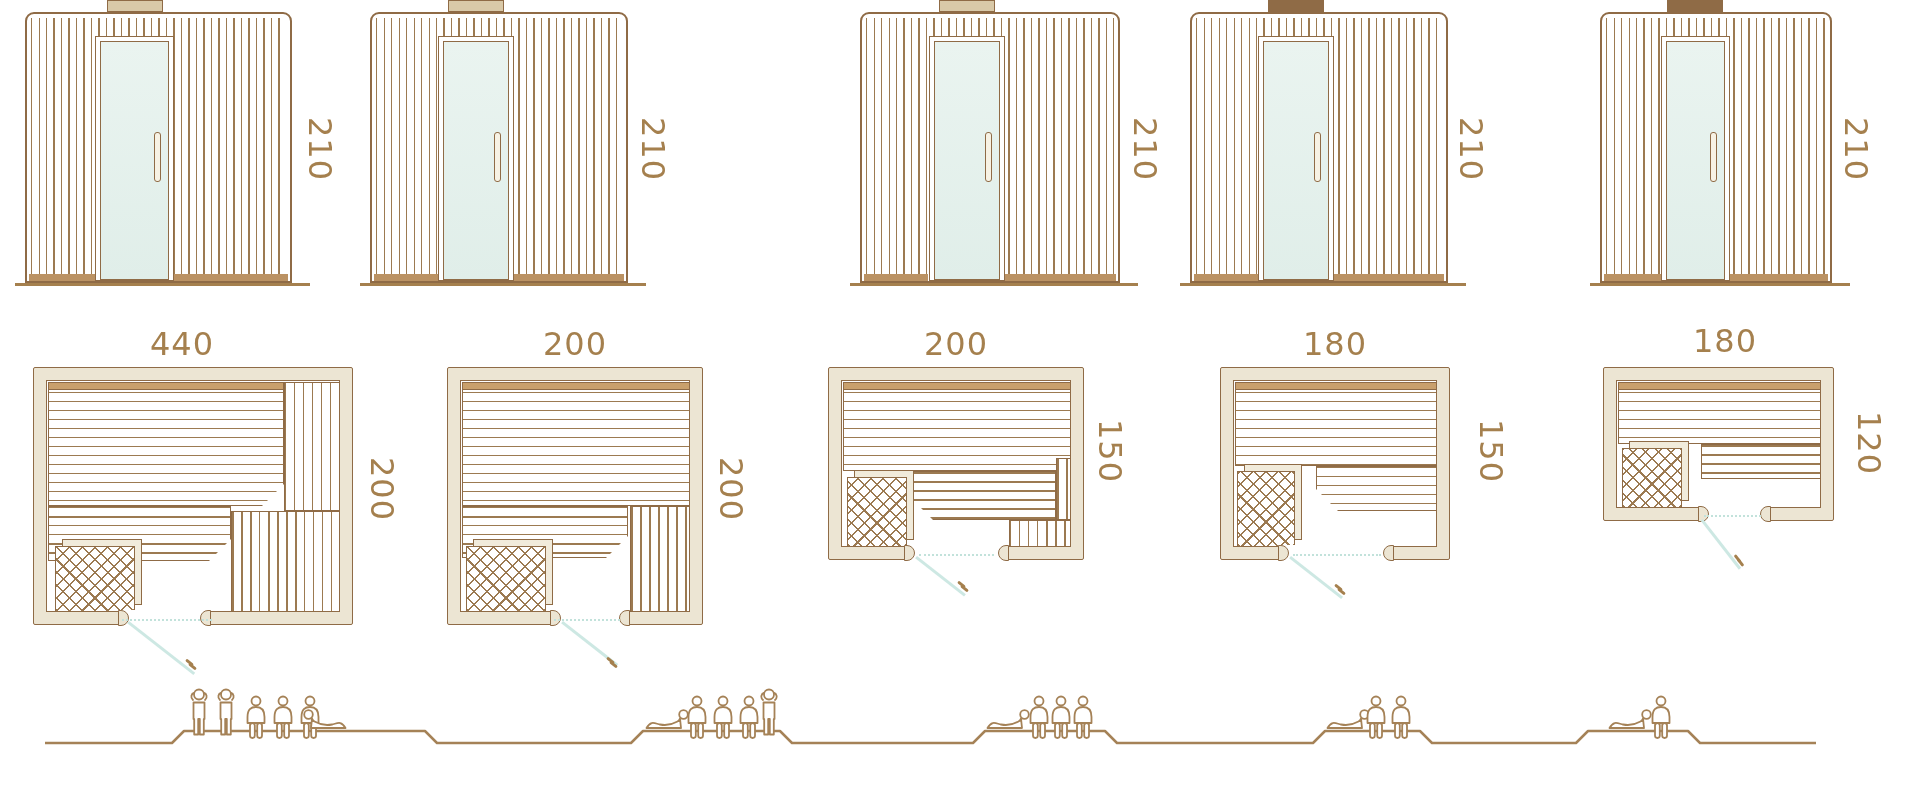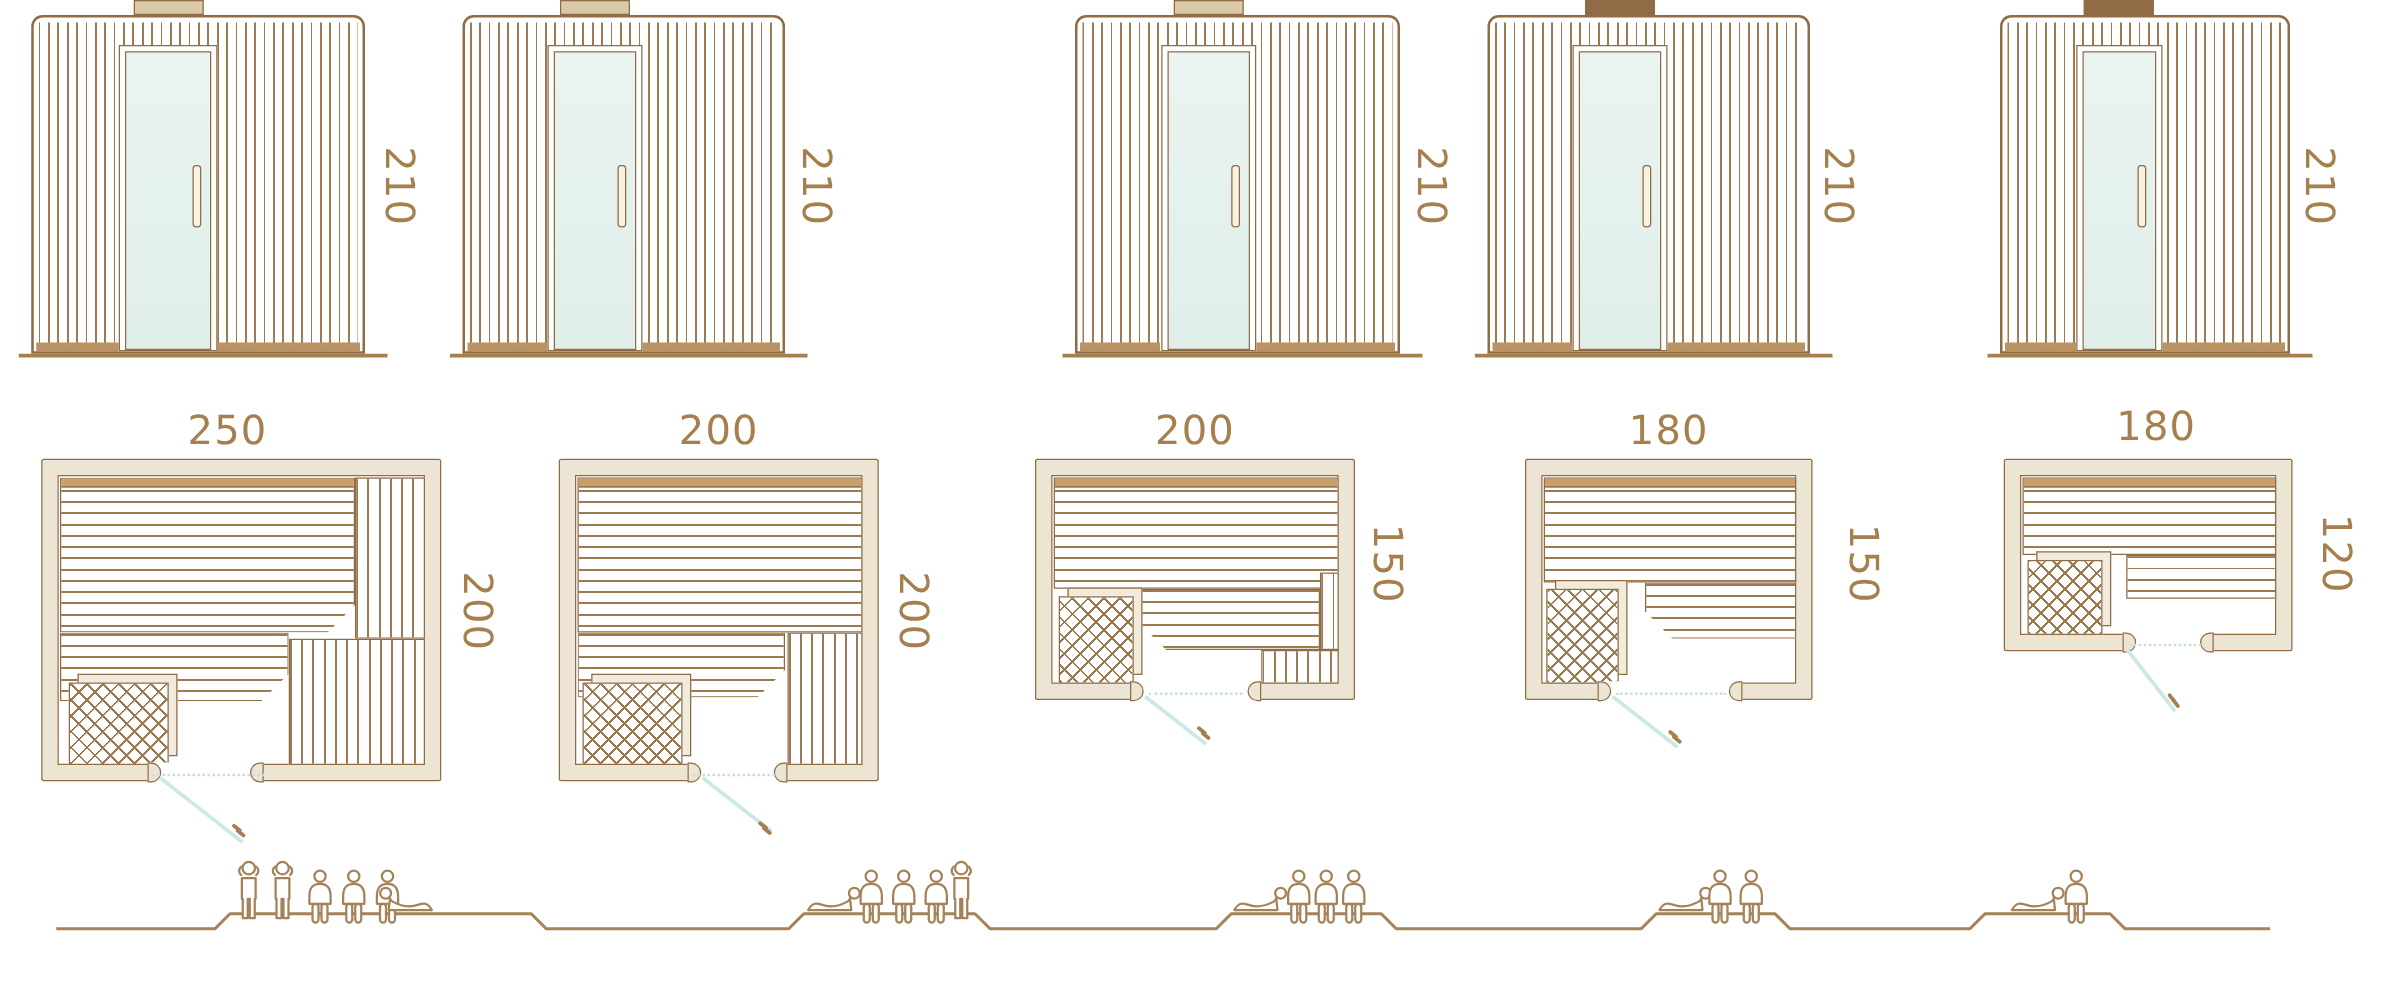--- a/index.html
+++ b/index.html
@@ -128,21 +128,21 @@
       <div class="glass">
         <div class="dhandle"></div>
       </div>
     </div>
     <div class="footer-l"></div>
     <div class="footer-r"></div>
   </div>
   <div class="ground" style="left:1590px;width:260px;"></div>
   <div class="vdim" style="left:1806px;top:132px;">210</div>
 
-  <div class="hdim" style="left:112px;top:327px;">250</div>
+  <div class="hdim" style="left:112px;top:327px;">440</div>
   <div class="hdim" style="left:505px;top:327px;">200</div>
   <div class="hdim" style="left:886px;top:327px;">200</div>
   <div class="hdim" style="left:1265px;top:327px;">180</div>
   <div class="hdim" style="left:1655px;top:324px;">180</div>
 
   <div class="vdim" style="left:332px;top:472px;">200</div>
   <div class="vdim" style="left:681px;top:472px;">200</div>
   <div class="vdim" style="left:1060px;top:434px;">150</div>
   <div class="vdim" style="left:1441px;top:434px;">150</div>
   <div class="vdim" style="left:1819px;top:426px;">120</div>

